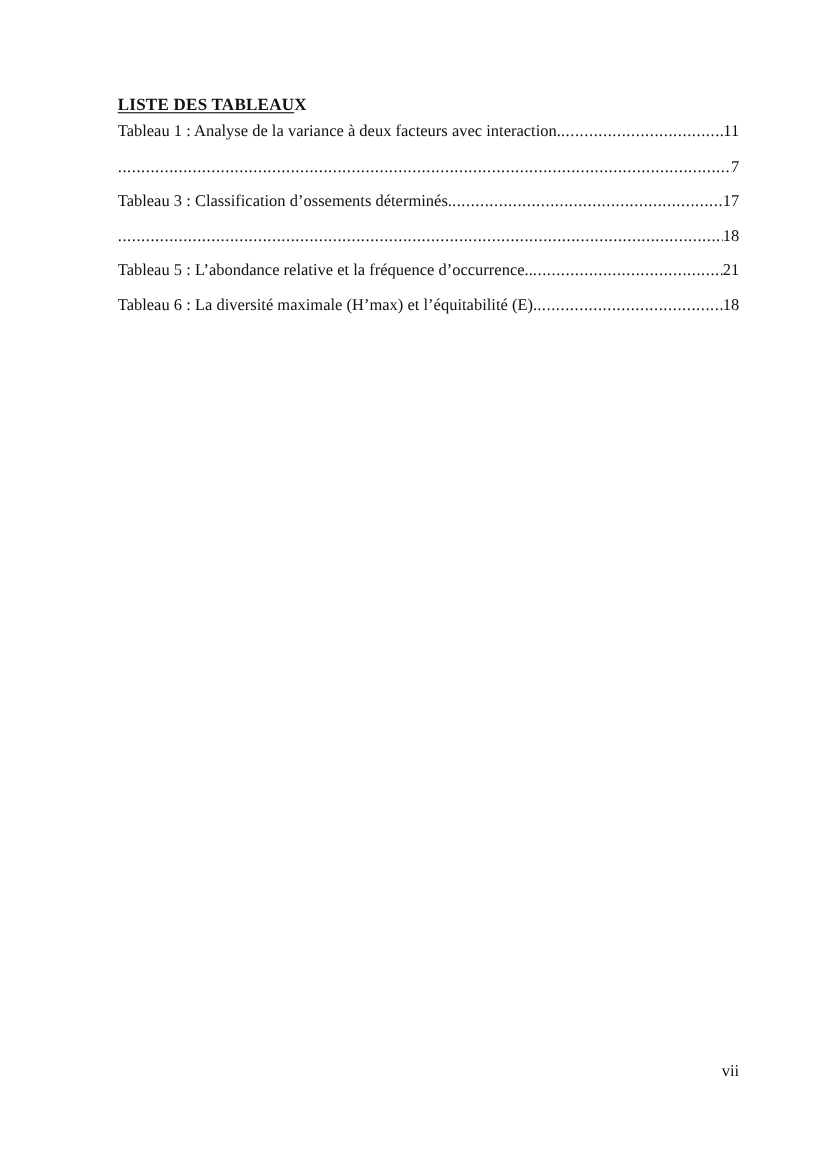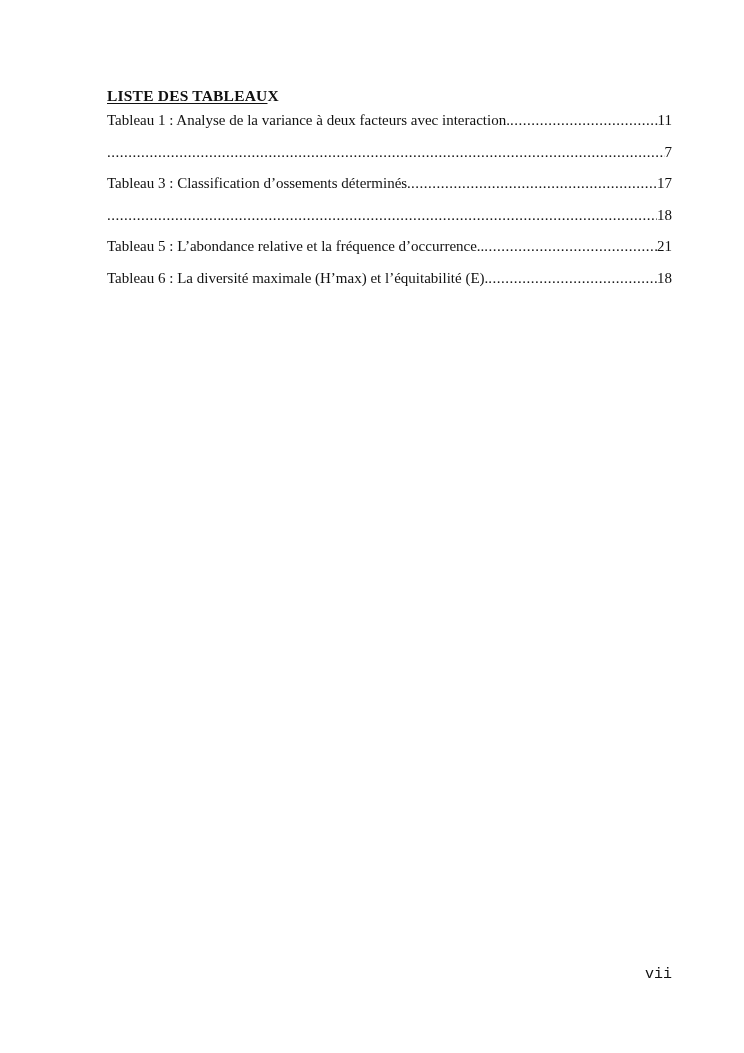--- a/index.html
+++ b/index.html
@@ -58,21 +58,20 @@
   .toc-page {
     flex: 0 0 auto;
     white-space: nowrap;
   }
   .page-footer {
     position: absolute;
     top: 966px;
     right: 72px;
     font-size: 15px;
     line-height: 17px;
-    font-family: Liberation Mono, monospace;
   }
 </style>
 </head>
 <body>
 
 <div class="page">
   <div class="content">
 
     <h1 class="doc-heading"><span class="underlined">LISTE DES TABLEAU</span><span>X</span></h1>
 

